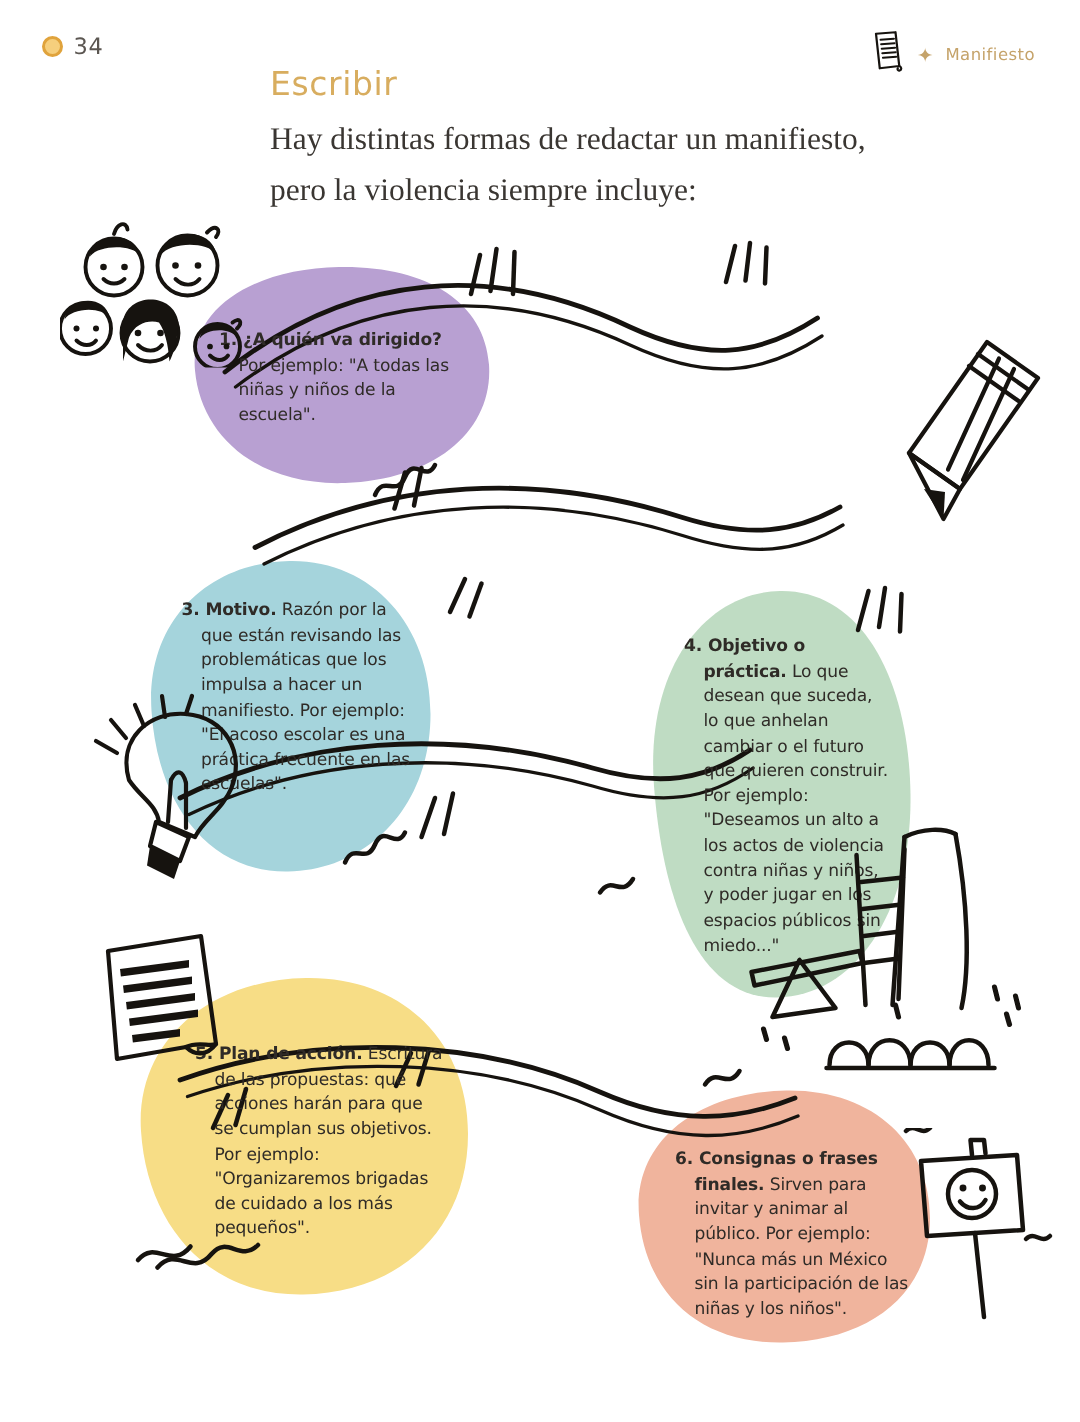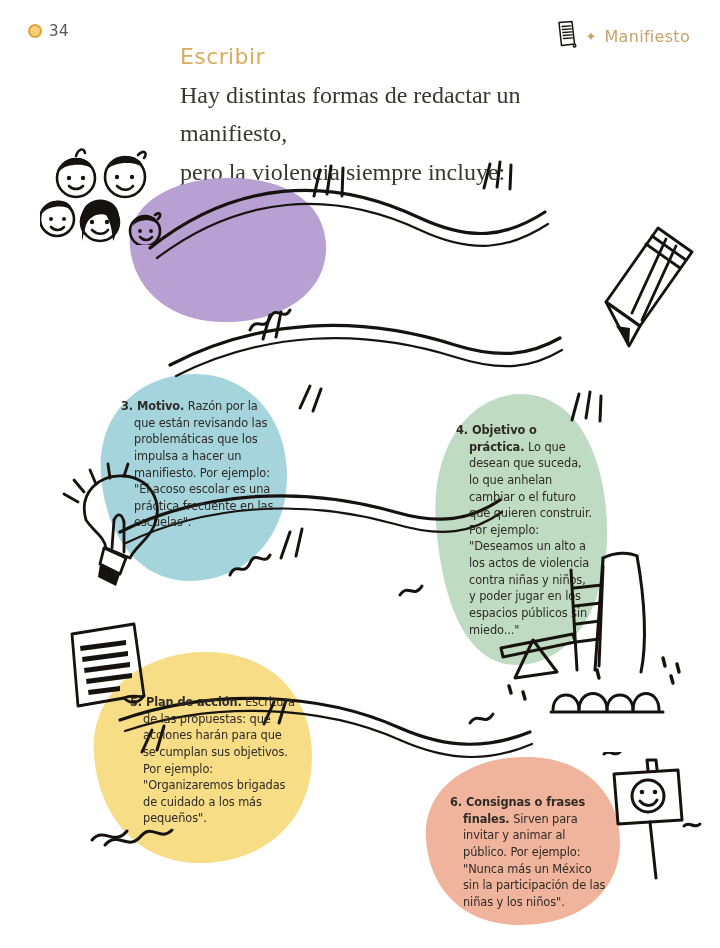--- a/index.html
+++ b/index.html
@@ -21,33 +21,33 @@
   }
   .flower-dot{width:10px;height:10px;border-radius:50%;
     border:2px solid #e0a33c;background:#f6cf7d;display:block;}
 
   .tag{
     position:absolute;right:30px;top:20px;
     display:flex;align-items:center;gap:8px;
   }
   .tag-label{
     font-family:"DejaVu Sans", sans-serif;
-    font-size:16px;color:#c5a36a;letter-spacing:.3px;white-space:nowrap;
+    font-size:11px;color:#c5a36a;letter-spacing:.3px;white-space:nowrap;
   }
   .star{color:#c5a36a;font-size:13px;line-height:1;}
 
   .escribir{
     position:absolute;left:180px;top:44px;
     font-family:"DejaVu Sans", sans-serif;
     font-size:22px;color:#d8ad5f;letter-spacing:.4px;
   }
   .lead{
     position:absolute;left:180px;top:76px;width:430px;
     font-family:"Liberation Serif", serif;
-    font-size:24px;color:#3a3632;line-height:1.6;
+    font-size:21px;color:#3a3632;line-height:1.6;
   }
 
   
   .bubble{position:absolute;}
   .blob{position:absolute;inset:0;z-index:0;}
   .btext{
     position:relative;z-index:2;
     font-family:"DejaVu Sans", sans-serif;
     font-size:11.4px;line-height:1.46;color:#2f2b27;
     letter-spacing:-0.1px;
@@ -130,20 +130,25 @@
     <path class="ink" stroke-width="3" d="M105 705 C118 690 128 712 141 696 C152 683 160 702 172 690"></path>
     <path class="ink" stroke-width="3" d="M92 700 C104 686 114 707 127 691"></path>
     <path class="ink" stroke-width="3" d="M400 455 C408 443 414 459 422 446"></path>
     <path class="ink" stroke-width="3" d="M470 583 C478 571 485 587 493 574"></path>
   </svg>
 
   <div class="bubble" style="left:118px;top:175px;width:212px;height:150px;">
     <svg class="blob" viewBox="0 0 212 150" preserveAspectRatio="none">
       <path d="M12 72 C8 30 52 4 108 3 C166 2 205 26 208 68 C211 112 172 145 112 147 C54 149 16 116 12 72 Z" fill="#b8a0d2"></path>
     </svg>
+    <div class="btext" style="padding:43px 18px 0 28px;">
+      <span class="hang"><b><span>1.</span>
+      <span>¿A quién va dirigido?</span></b>
+      <span>Por ejemplo: "A todas las niñas y niños de la escuela".</span></span>
+    </div>
   </div>
 
 
   <div class="bubble" style="left:95px;top:370px;width:195px;height:215px;">
     <svg class="blob" viewBox="0 0 195 215" preserveAspectRatio="none">
       <path d="M6 104 C2 44 44 5 98 4 C152 3 192 46 192 106 C192 168 150 210 97 211 C44 212 10 166 6 104 Z" fill="#a5d4dc"></path>
     </svg>
     <div class="btext" style="padding:28px 14px 0 26px;">
       <span class="hang"><b><span>3.</span>
       <span>Motivo.</span></b>
@@ -166,21 +171,21 @@
     <svg class="blob" viewBox="0 0 228 220" preserveAspectRatio="none">
       <path d="M6 106 C2 46 52 5 116 4 C180 3 224 46 224 108 C224 172 178 214 114 215 C50 216 10 168 6 106 Z" fill="#f7dd86"></path>
     </svg>
     <div class="btext" style="padding:46px 20px 0 42px;">
       <span class="hang"><b><span>5.</span>
       <span>Plan de acción.</span></b>
       <span>Escritura de las propuestas: qué acciones harán para que se cumplan sus objetivos. Por ejemplo: "Organizaremos brigadas de cuidado a los más pequeños".</span></span>
     </div>
   </div>
 
-  <div class="bubble" style="left:420px;top:754px;width:205px;height:175px;">
+  <div class="bubble" style="left:420px;top:724px;width:205px;height:175px;">
     <svg class="blob" viewBox="0 0 205 175" preserveAspectRatio="none">
       <path d="M6 86 C2 36 46 4 104 3 C162 2 200 38 200 88 C200 140 158 170 102 171 C46 172 10 138 6 86 Z" fill="#f0b49d"></path>
     </svg>
     <div class="btext" style="padding:40px 16px 0 30px;">
       <span class="hang"><b><span>6.</span>
       <span>Consignas o frases finales.</span></b>
       <span>Sirven para invitar y animar al público. Por ejemplo: "Nunca más un México sin la participación de las niñas y los niños".</span></span>
     </div>
   </div>
 

